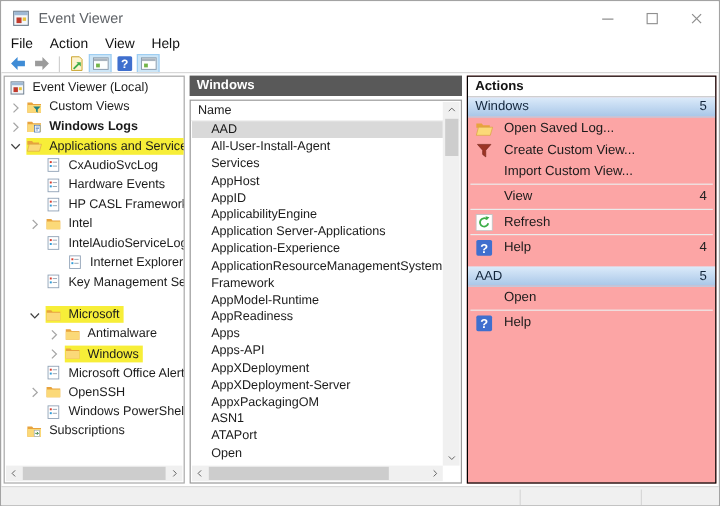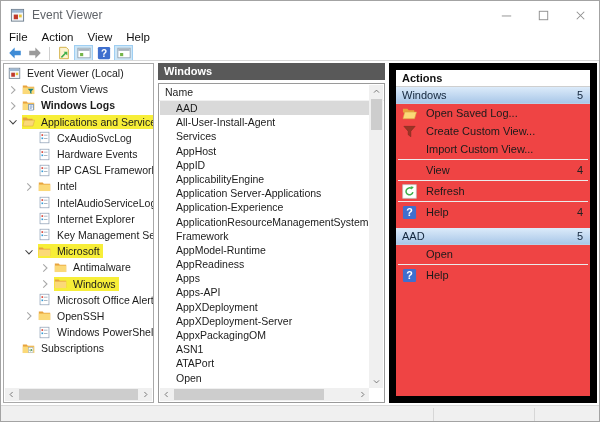--- a/index.html
+++ b/index.html
@@ -54,21 +54,21 @@
   .sb-thumb-h{height:11px;background:#cdcdcd;margin:0 1px}
   .sb-spacer{flex:1}
   .sb-v{position:absolute;top:1px;right:1px;width:14px;bottom:14px;background:#f0f0f0}
   .sb-v .sb-arrow{width:14px;height:13px;display:flex;align-items:center;justify-content:center}
   .sb-v .up{position:absolute;top:0;left:0}
   .sb-v .down{position:absolute;bottom:0;left:0}
   .sb-thumb-v{position:absolute;left:1.5px;width:11px;top:14px;height:31px;background:#cdcdcd}
   .mid-hsb{right:15px}
 
   
-  .actions-panel{position:absolute;left:388px;top:62px;width:208px;height:340px;background:#ef4444;border:7px solid #000000;overflow:hidden}
+  .actions-panel{position:absolute;left:388px;top:62px;width:208px;height:340px;background:#fca5a5;border:1px solid #000000;overflow:hidden}
   .actions-header{height:17px;line-height:16px;font-size:11px;font-weight:bold;color:#111;padding-left:6px;background:#fff;border-bottom:1px solid #cfcfcf}
   .action-section-header{height:17px;display:flex;align-items:center;padding:0 7px 0 6px;
       background:linear-gradient(#dcebfa,#a9c7e8);border-bottom:1px solid #b9cfe6}
   .ash-label{flex:1;font-size:11px;color:#13263c}
   .ash-badge{font-size:11px;color:#13263c}
   .action-item{height:18px;display:flex;align-items:center;padding:0 7px 0 6px}
   .action-item .ai-icon{flex:0 0 16px;height:15px;margin-right:8px}
   .ai-icon svg{width:15px;height:15px;display:block}
   .ai-label{flex:1;font-size:11px;color:#1b1b1b;white-space:nowrap;overflow:hidden}
   .ai-badge{font-size:11px;color:#222}
@@ -315,21 +315,21 @@
                 <rect x="2.5" y="1.5" width="11" height="13" fill="#fff" stroke="#8ea0b5" stroke-width="0.9"></rect>
                 <rect x="4.3" y="4" width="2" height="2" fill="#d83b2e"></rect>
                 <rect x="7.3" y="4.6" width="4.4" height="1" fill="#9aa7b5"></rect>
                 <rect x="4.3" y="8" width="2" height="2" fill="#2e9bd8"></rect>
                 <rect x="7.3" y="8.6" width="4.4" height="1" fill="#9aa7b5"></rect>
               </svg>
             </span>
             <span class="tree-label">IntelAudioServiceLog</span>
           </span>
         </div>
-        <div class="tree-row" style="padding-left: 18px;">
+        <div class="tree-row" style="padding-left: 18px; gap: 18px;">
           <span class="tw"></span>
           <span style="display: inline-flex; align-items: center;">
             <span class="ti">
               <svg viewBox="0 0 16 16">
                 <rect x="2.5" y="1.5" width="11" height="13" fill="#fff" stroke="#8ea0b5" stroke-width="0.9"></rect>
                 <rect x="4.3" y="4" width="2" height="2" fill="#d83b2e"></rect>
                 <rect x="7.3" y="4.6" width="4.4" height="1" fill="#9aa7b5"></rect>
                 <rect x="4.3" y="8" width="2" height="2" fill="#2e9bd8"></rect>
                 <rect x="7.3" y="8.6" width="4.4" height="1" fill="#9aa7b5"></rect>
               </svg>
@@ -345,21 +345,21 @@
                 <rect x="2.5" y="1.5" width="11" height="13" fill="#fff" stroke="#8ea0b5" stroke-width="0.9"></rect>
                 <rect x="4.3" y="4" width="2" height="2" fill="#d83b2e"></rect>
                 <rect x="7.3" y="4.6" width="4.4" height="1" fill="#9aa7b5"></rect>
                 <rect x="4.3" y="8" width="2" height="2" fill="#2e9bd8"></rect>
                 <rect x="7.3" y="8.6" width="4.4" height="1" fill="#9aa7b5"></rect>
               </svg>
             </span>
             <span class="tree-label">Key Management Service</span>
           </span>
         </div>
-        <div class="tree-row" style="padding-left: 18px;">
+        <div class="tree-row" style="padding-left: 18px; margin-top: 11px;">
           <span class="tw">
             <svg viewBox="0 0 16 16">
               <path d="M4 6 L8 10.2 L12 6" fill="none" stroke="#404040" stroke-width="1.2"></path>
             </svg>
           </span>
           <span class="tree-hl" style="display: inline-flex; align-items: center;">
             <span class="ti">
               <svg viewBox="0 0 16 16">
                 <path d="M1 3h4.8l1.3 1.6H15v9H1z" fill="#e8a33d"></path>
                 <path d="M1 5.6h14v8H1z" fill="#fbd978"></path>

